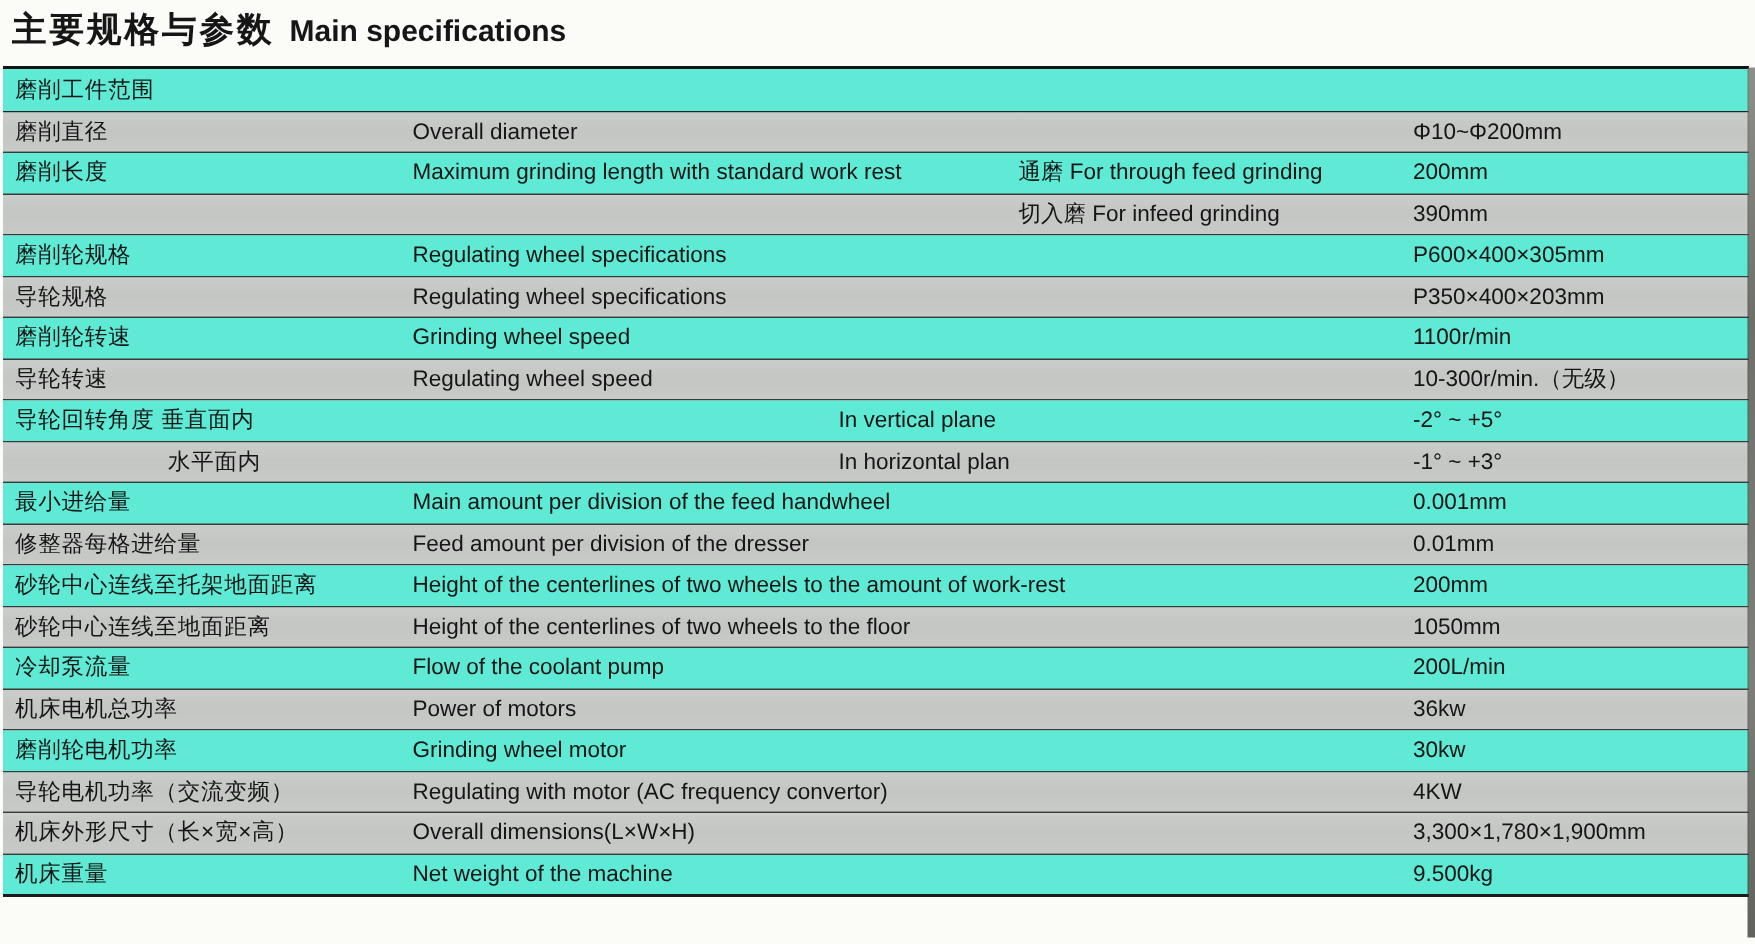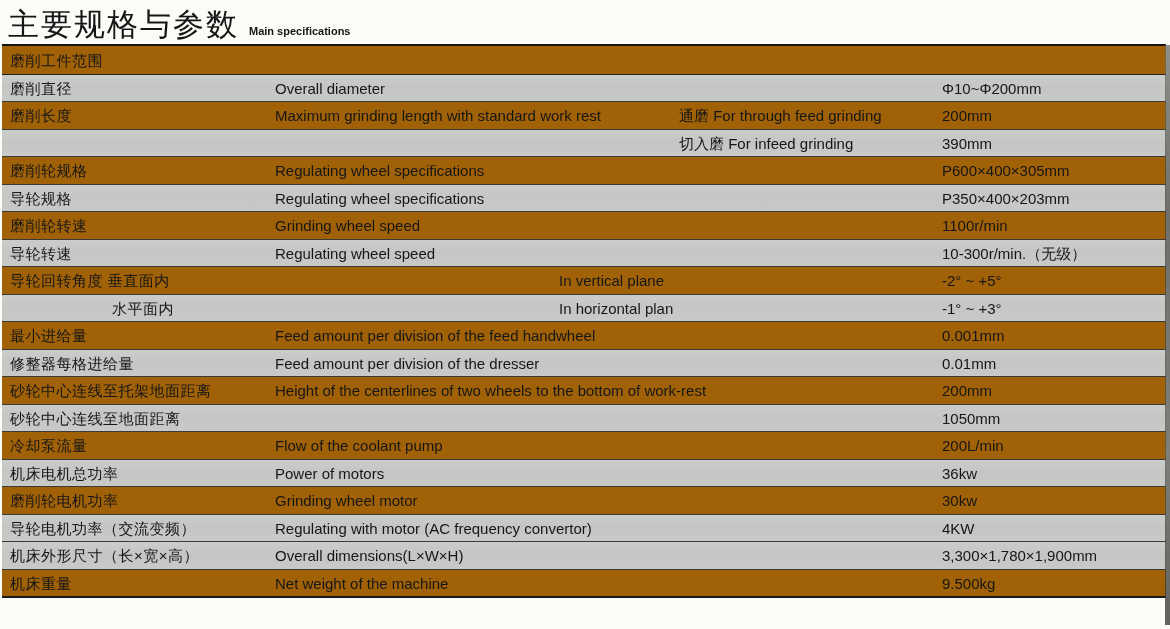--- a/index.html
+++ b/index.html
@@ -10,34 +10,34 @@
     font-family: "Liberation Sans", "DejaVu Sans", sans-serif;
     color: #161616;
   }
   .page { position: relative; width: 1170px; height: 629px; }
 
   
   .title-bar {
     position: absolute; top: 4px; left: 8px; right: 8px;
     display: flex; align-items: baseline; gap: 10px;
   }
-  .title-cn { font-size: 31px; font-weight: normal; letter-spacing: 2px; }
-  .title-en { font-size: 11px; font-weight: bold; }
+  .title-cn { font-size: 23px; font-weight: bold; letter-spacing: 2px; }
+  .title-en { font-size: 20px; font-weight: bold; }
 
   
   .spec-table {
     position: absolute; top: 44px; left: 2px; width: 1164px;
     border-top: 2.5px solid #141414;
     border-bottom: 2.5px solid #1b1b1b;
   }
   .row {
     position: relative;
     height: 26.5px;
     border-bottom: 1px solid #3a3a3a;
-    background: #a16207;
+    background: #5eead4;
   }
   .row.section { height: 27.5px; border-bottom: 1.5px solid #222; }
   .row.shaded {
     background: linear-gradient(180deg, #cbcdcb 0%, #c4c6c4 45%, #c8cac8 100%);
     text-decoration: underline;
   }
   .row:last-child { border-bottom: none; }
 
   .cell {
     position: absolute; top: 50%; transform: translateY(-50%);
@@ -112,35 +112,36 @@
           <span class="cell sub-mid">In vertical plane</span>
           <span class="cell val">-2° ~ +5°</span>
         </div>
         <div class="row shaded">
           <span class="cell cn indent">水平面内</span>
           <span class="cell sub-mid">In horizontal plan</span>
           <span class="cell val">-1° ~ +3°</span>
         </div>
         <div class="row">
           <span class="cell cn">最小进给量</span>
-          <span class="cell en">Feed amount per division of the feed handwheel</span>
+          <span class="cell en">Main amount per division of the feed handwheel</span>
           <span class="cell val">0.001mm</span>
         </div>
         <div class="row shaded">
           <span class="cell cn">修整器每格进给量</span>
           <span class="cell en">Feed amount per division of the dresser</span>
           <span class="cell val">0.01mm</span>
         </div>
         <div class="row">
           <span class="cell cn">砂轮中心连线至托架地面距离</span>
-          <span class="cell en">Height of the centerlines of two wheels to the bottom of work-rest</span>
+          <span class="cell en">Height of the centerlines of two wheels to the amount of work-rest</span>
           <span class="cell val">200mm</span>
         </div>
         <div class="row shaded">
           <span class="cell cn">砂轮中心连线至地面距离</span>
+          <span class="cell en">Height of the centerlines of two wheels to the floor</span>
           <span class="cell val">1050mm</span>
         </div>
         <div class="row">
           <span class="cell cn">冷却泵流量</span>
           <span class="cell en">Flow of the coolant pump</span>
           <span class="cell val">200L/min</span>
         </div>
         <div class="row shaded">
           <span class="cell cn">机床电机总功率</span>
           <span class="cell en">Power of motors</span>

